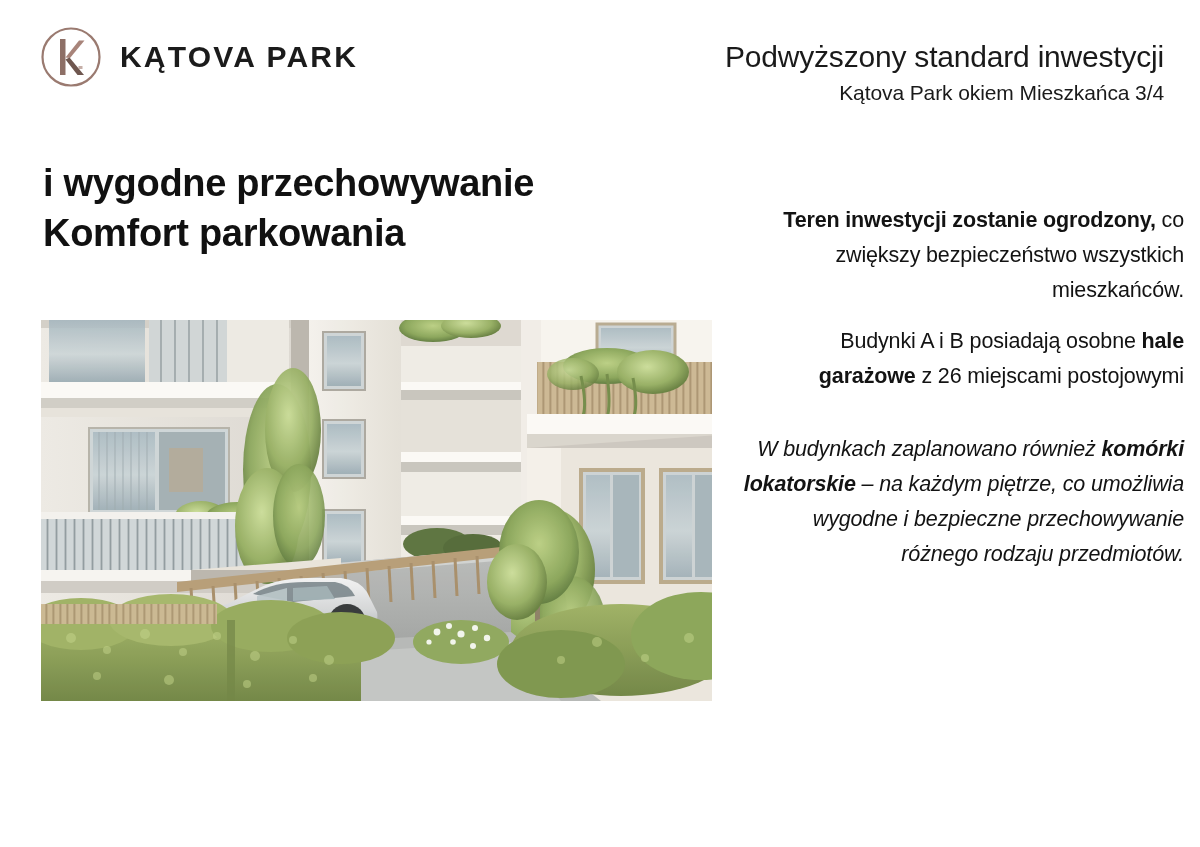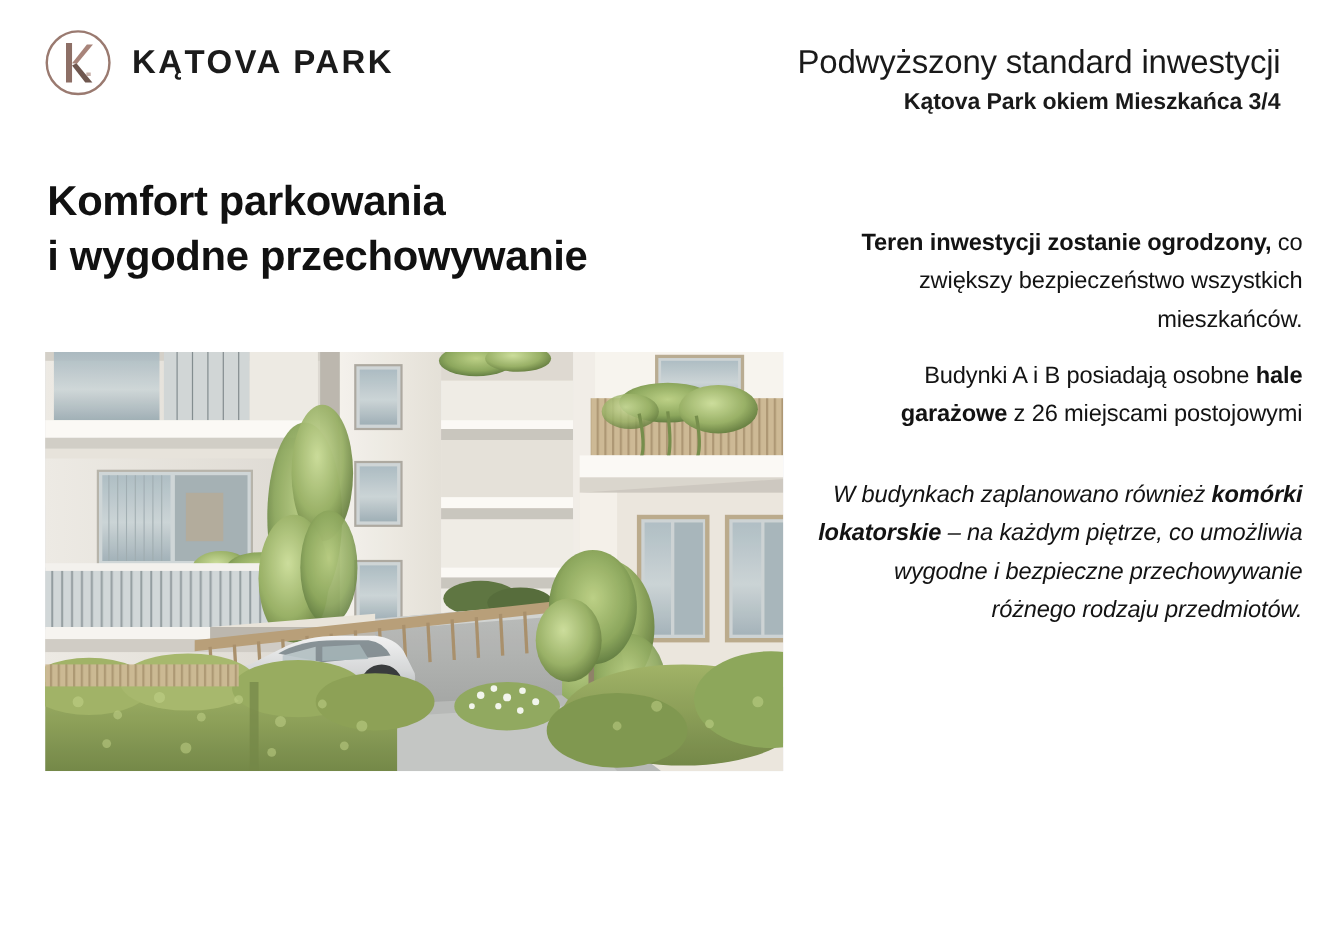--- a/index.html
+++ b/index.html
@@ -62,21 +62,21 @@
   .header-title {
     font-size: 30px;
     font-weight: normal;
     color: #1a1a1a;
     line-height: 1.12;
     letter-spacing: -0.2px;
   }
 
   .header-subtitle {
     font-size: 21px;
-    font-weight: bold;
+    font-weight: normal;
     color: #1a1a1a;
     line-height: 1.2;
     margin-top: 6px;
     letter-spacing: -0.1px;
   }
 
   
   .lead-heading {
     position: absolute;
     left: 43px;
@@ -138,22 +138,22 @@
     </svg>
     <div class="brand-name">KĄTOVA PARK</div>
   </div>
 
   <div class="header-text">
     <div class="header-title">Podwyższony standard inwestycji</div>
     <div class="header-subtitle">Kątova Park okiem Mieszkańca 3/4</div>
   </div>
 
   <h1 class="lead-heading">
+    <span class="ln">i wygodne przechowywanie</span>
     <span class="ln">Komfort parkowania</span>
-    <span class="ln">i wygodne przechowywanie</span>
   </h1>
 
   <div class="photo">
     <svg viewBox="0 0 671 381" preserveAspectRatio="xMidYMid slice">
       <defs>
         <linearGradient id="sky" x1="0" y1="0" x2="0" y2="1">
           <stop offset="0%" stop-color="#dfe4e6"></stop>
           <stop offset="100%" stop-color="#eef0ef"></stop>
         </linearGradient>
         <linearGradient id="wallA" x1="0" y1="0" x2="1" y2="0">

